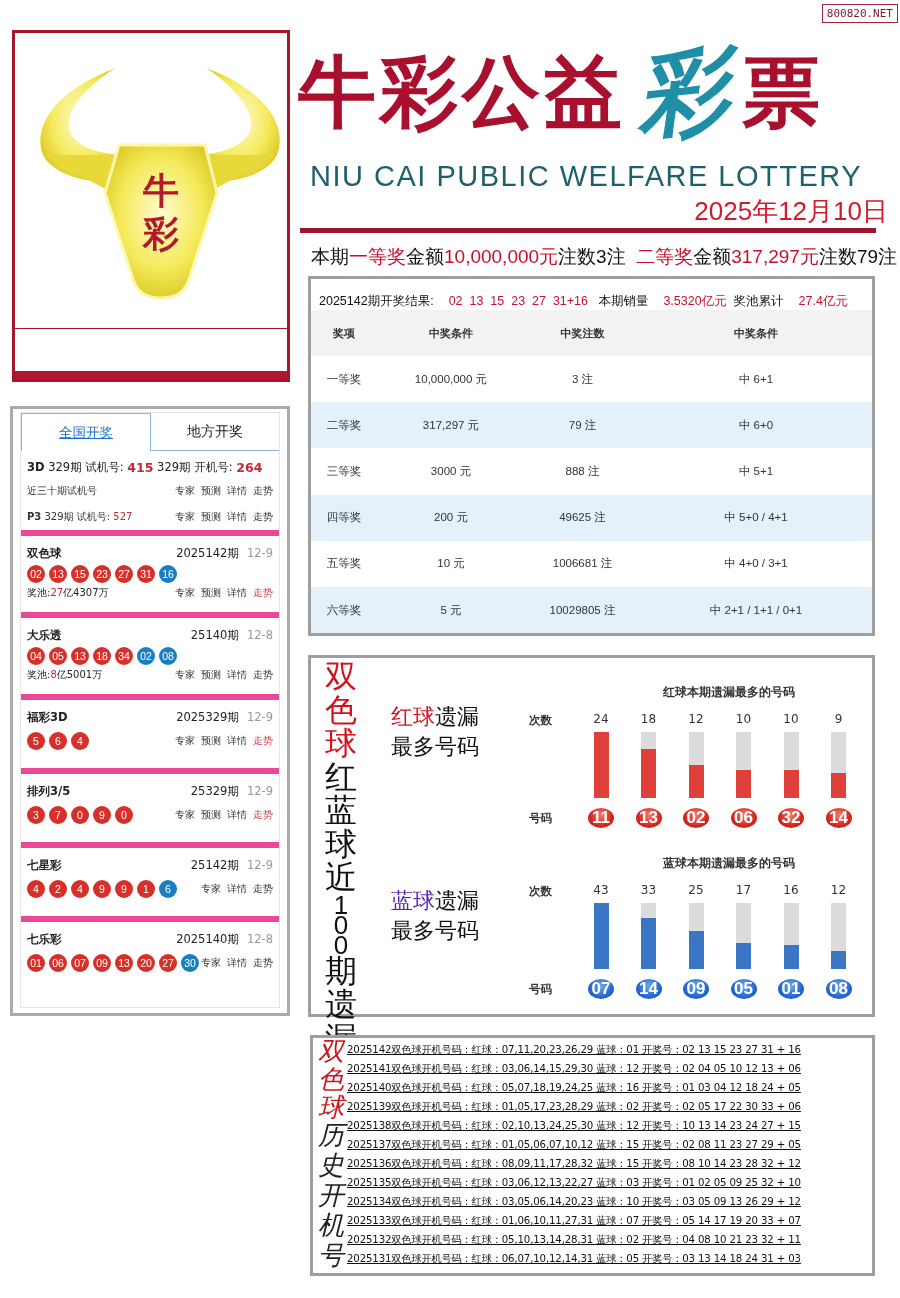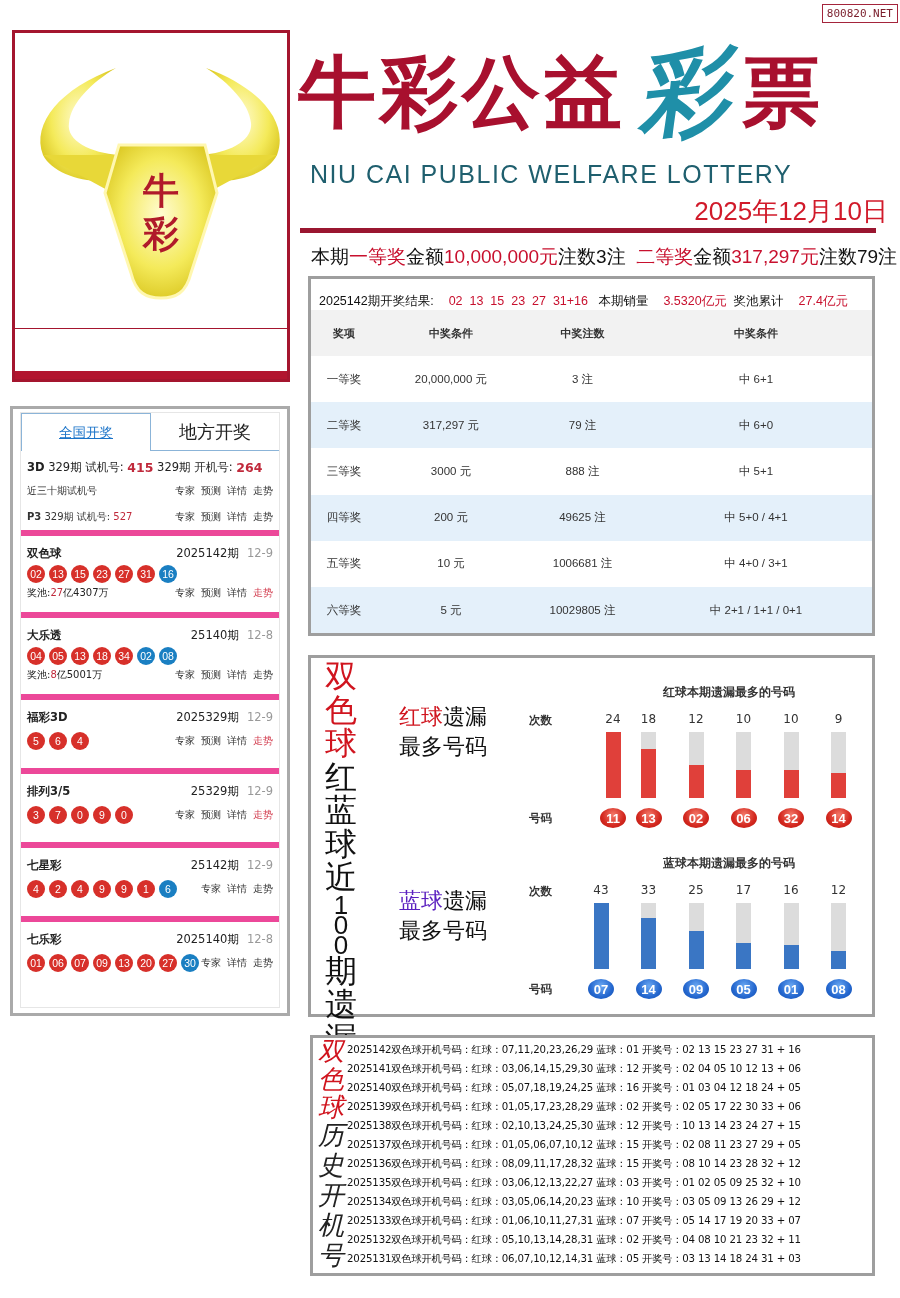--- a/index.html
+++ b/index.html
@@ -12,21 +12,21 @@
   
   .logo-box { position: absolute; left: 12px; top: 30px; width: 278px; height: 352px; border: 3px solid #a4152e; background:#fff; }
   .logo-box .logo-inner { position:absolute; left:0; top:0; width:272px; height:296px; border-bottom:1px solid #a4152e; }
   .logo-box .logo-bottom { position:absolute; left:0; bottom:0; width:272px; height:8px; background:#b2152f; }
   .logo-box svg { position:absolute; left:6px; top:20px; }
 
   
   .title-cn { position: absolute; left: 298px; top: 38px; height: 110px; display:flex; align-items:center;
     font-family: "DejaVu Sans", sans-serif; font-weight: bold; font-size: 78px; color: #a8102e; letter-spacing: 4px; }
   .title-cn .accent { color: #1f8fa8; font-family: "DejaVu Serif", serif; font-style: italic; font-size: 92px; margin: 0 10px; transform: rotate(-6deg); display:inline-block; }
-  .title-en { position: absolute; left: 310px; top: 160px; font-size: 25px; color: #1f5f6e; letter-spacing: 1.5px; font-family: "Liberation Sans", sans-serif; }
+  .title-en { position: absolute; left: 310px; top: 160px; font-size: 29px; color: #1f5f6e; letter-spacing: 1.5px; font-family: "Liberation Sans", sans-serif; }
   .title-date { position: absolute; right: 12px; top: 194px; font-size: 26px; color: #d11a2a; font-family: "Liberation Sans", sans-serif; }
   .title-rule { position: absolute; left: 300px; top: 228px; width: 576px; height: 5px; background: #9a1630; }
 
   .summary-line { position: absolute; left: 311px; top: 244px; font-size: 19px; color: #111; white-space: nowrap; font-family: "Liberation Sans", sans-serif; }
   .summary-line .red { color: #c8102e; }
 
   
   .prize-panel { position: absolute; left: 308px; top: 276px; width: 567px; height: 360px; border: 3px solid #9e9e9e; background:#fff; }
   .prize-result { position:absolute; left: 8px; top: 14px; font-size: 12.5px; white-space: nowrap; color:#111; font-family:"Liberation Sans", sans-serif; }
   .prize-result .red { color:#c8102e;margin-left:15px; }
@@ -35,21 +35,21 @@
   .prize-table td { height: 46.2px; text-align: center; }
   .prize-table tr.alt td { background: #e4f0fa; }
   .prize-table .c1 { width: 66px; } .c2 { width: 148px; } .c3 { width: 115px; } .c4 { width: 232px; }
 
   
   .lot-panel { position: absolute; left: 10px; top: 406px; width: 280px; height: 610px; border: 3px solid #aaaaaa; background:#fff; }
   .lot-inner { position:absolute; left:7px; top:3px; width:260px; height:596px; border:1px solid #e6e6e6; }
   .tabs { display:flex; height: 38px; }
   .tab { flex:1; display:flex; align-items:center; justify-content:center; font-size: 13.5px; }
   .tab.active { color:#1a73c8; text-decoration: underline; border:1px solid #8bb4d8; border-bottom:none; background:#fff; }
-  .tab.inactive { color:#222; border-bottom:1px solid #8bb4d8; font-size: 18px; }
+  .tab.inactive { color:#222; border-bottom:1px solid #8bb4d8; font-size: 14px; }
   .row3d { padding: 6px 6px 0 6px; font-size: 11.5px; }
   .row3d .l1 { display:flex; height: 20px; align-items:center; white-space:nowrap; }
   .row3d .red { color:#c0293b; font-weight:bold; font-size: 12.5px; }
   .row3d .pred { color:#c0293b; }
   .linkline { display:flex; justify-content:space-between; align-items:center; height: 27px; font-size: 10px; color:#333; }
   .links { display:flex; gap: 6px; font-size: 10px; color:#333; }
   .links .hot { color:#d23a4c; }
   .game { border-top:6px solid #ec4899; padding: 8px 6px 0 6px; }
   .game .head { display:flex; justify-content:space-between; font-size: 11.5px; height: 18px; align-items:center; }
   .game .head .name { font-weight: bold; }
@@ -59,40 +59,40 @@
   .ball { width: 18px; height: 18px; border-radius: 50%; color:#fff; font-size: 10.5px; display:flex; align-items:center; justify-content:center; font-family:"Liberation Sans", sans-serif; }
   .ball.r { background:#d7302a; } .ball.b { background:#1a7fc2; }
   .game .foot { display:flex; justify-content:space-between; height: 26px; font-size: 10px; }
   .pool .red { color:#c0293b; }
   .ballrow { display:flex; justify-content:space-between; align-items:center; height: 30px; }
 
   
   .omit-panel { position:absolute; left: 308px; top: 655px; width: 567px; height: 362px; border: 3px solid #9e9e9e; background:#fff; }
   .vert-title { position:absolute; left: 10px; top: 2px; width: 40px; font-size: 32px; line-height: 33.5px; text-align:center; color:#111; font-family:"Liberation Sans", sans-serif; }
   .vert-title .red { color:#d0141e; }
-  .omit-label { position:absolute; left: 88px; font-size: 22px; line-height: 30px; color:#111; font-family:"Liberation Sans", sans-serif; }
+  .omit-label { position:absolute; left: 80px; font-size: 22px; line-height: 30px; color:#111; font-family:"Liberation Sans", sans-serif; }
   .omit-label .red { color:#d0141e; } .omit-label .blue { color:#5a1fbf; }
   .chart { position:absolute; left: 218px; width: 340px; }
   .chart .ctitle { position:absolute; left: 60px; width: 280px; text-align:center; font-size: 12px; font-weight:bold; color:#333; }
   .chart .axis-lbl { position:absolute; left: 0; font-size: 11.5px; color:#333; font-weight: bold; }
   .bar-col { position:absolute; width: 40px; text-align:center; }
   .bar-col .cnt { font-size: 12px; color:#333; height: 16px; }
   .bar-track { position:relative; margin: 4px auto 0; width: 15px; height: 66px; background:#dcdcdc; }
   .bar-fill { position:absolute; left:0; bottom:0; width:15px; }
   .fill-r { background:#e0403a; } .fill-b { background:#3a76c4; }
-  .num-ball { margin: 10px auto 0; width: 26px; height: 20px; border-radius: 50%; color:#fff; font-weight:bold; font-size: 13px; display:flex; align-items:center; justify-content:center; font-family:"Liberation Sans", sans-serif; }
+  .num-ball { margin: 10px auto 0; width: 26px; height: 20px; border-radius: 50%; color:#fff; font-weight:bold; font-size: 17px; display:flex; align-items:center; justify-content:center; font-family:"Liberation Sans", sans-serif; }
   .nb-r { background: radial-gradient(circle at 50% 35%, #f47a6a, #d3271e 60%, #b51a12); }
   .nb-b { background: radial-gradient(circle at 50% 35%, #6aa8f2, #2467cf 60%, #1650ad); }
 
   
   .hist-panel { position:absolute; left: 310px; top: 1035px; width: 565px; height: 241px; border: 3px solid #9e9e9e; background:#fff; }
   .hist-title { position:absolute; left: 4px; top: 4px; width: 28px; font-size: 26px; line-height: 19.5px; text-align:center; font-family:"DejaVu Serif", serif; font-style: italic; }
   .hist-title .red { color:#d0141e; }
   .hist-rows { position:absolute; left: 34px; top: 2px; font-family: "DejaVu Sans", sans-serif; font-size: 10.2px; color:#111; }
-  .hist-row { height: 19px; line-height: 19px; white-space: nowrap; letter-spacing: -0.15px; }
+  .hist-row { height: 19px; line-height: 19px; white-space: nowrap; letter-spacing: -0.15px; text-decoration: underline; }
 </style>
 </head>
 <body>
 
 <div class="watermark">800820.NET</div>
 
 <div class="logo-box">
   <div class="logo-inner">
     <svg width="262" height="270" viewBox="0 0 262 270">
       <defs>
@@ -136,21 +136,21 @@
       <tr>
         <th class="c1">奖项</th>
         <th class="c2">中奖条件</th>
         <th class="c3">中奖注数</th>
         <th class="c4">中奖条件</th>
       </tr>
     </thead>
     <tbody>
       <tr>
           <td>一等奖</td>
-          <td>20,000,000 元</td>
+          <td>10,000,000 元</td>
           <td>3 注</td>
           <td>中 6+1</td>
         </tr>
       <tr class="alt">
           <td>二等奖</td>
           <td>317,297 元</td>
           <td>79 注</td>
           <td>中 6+0</td>
         </tr>
       <tr>
@@ -375,21 +375,21 @@
   </div>
   <div class="omit-label" style="top:228px">
     <span class="blue">蓝球</span><span>遗漏</span><br>
     <span>最多号码</span>
   </div>
 
   <div class="chart" id="chartRed" style="top:22px; height:160px">
       <div class="ctitle" style="top:4px">红球本期遗漏最多的号码</div>
       <div class="axis-lbl" style="top:33px">次数</div>
       <div class="axis-lbl" style="top:131px">号码</div>
-      <div class="bar-col" style="left:64px; top:32px">
+      <div class="bar-col" style="left:52px; top:32px">
         <div class="cnt">24</div>
         <div class="bar-track">
           <div class="bar-fill fill-r" style="height:100%"></div>
         </div>
         <div class="num-ball nb-r">11</div>
       </div>
       <div class="bar-col" style="left:99.5px; top:32px">
         <div class="cnt">18</div>
         <div class="bar-track">
           <div class="bar-fill fill-r" style="height:75%"></div>

